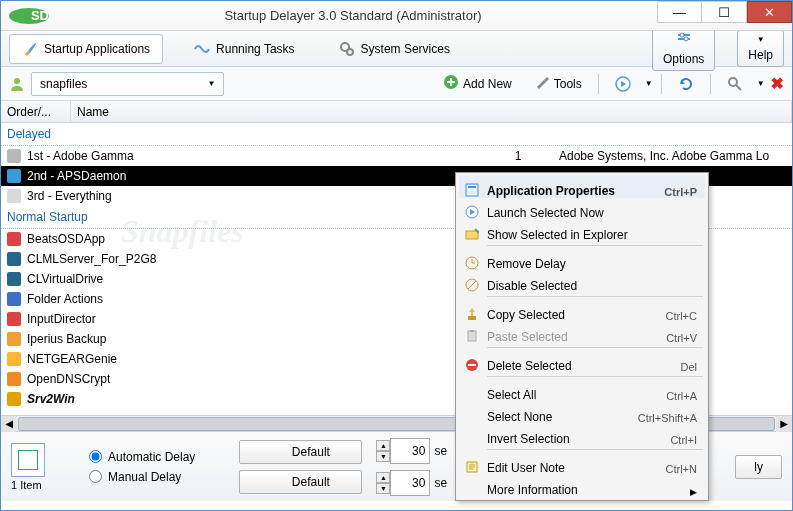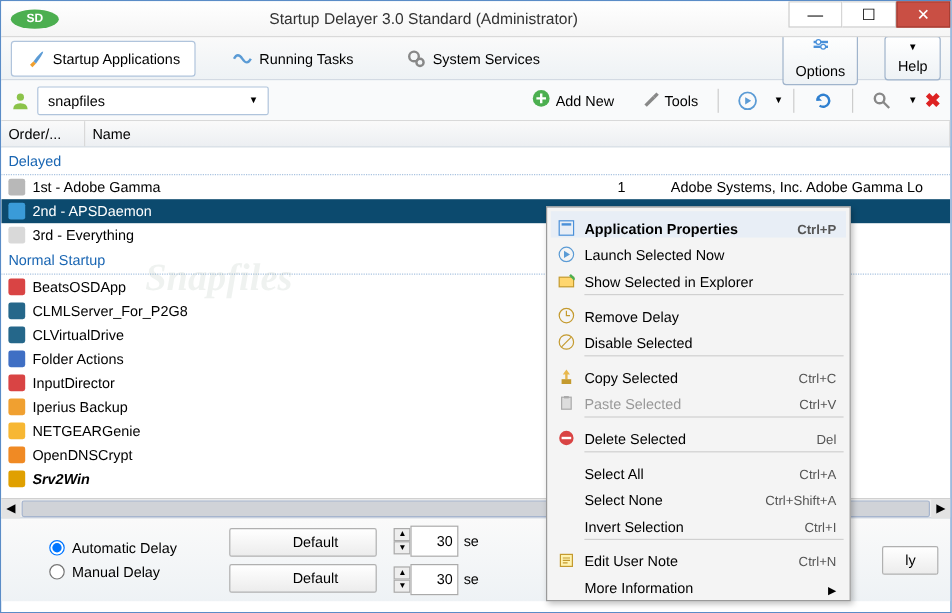--- a/index.html
+++ b/index.html
@@ -1,19 +1,19 @@
 <!DOCTYPE html>
 <html><head>
 <meta charset="utf-8">
 <style>
 * { box-sizing: border-box; margin: 0; padding: 0; font-family: "Segoe UI", Tahoma, sans-serif; font-size: 12px; }
 body { background: #fff; width: 793px; height: 511px; overflow: hidden; border: 1px solid #5a8cc7; position: relative; }
 
 .titlebar { height: 30px; background: linear-gradient(#fff, #f5f5f5); display: flex; align-items: center; position: relative; border-bottom: 1px solid #d9d9d9; }
-.titlebar .app-icon { width: 40px; height: 16px; background: #4caf50; border-radius: 50%; margin-left: 8px; color: #fff; font-size: 10px; text-align: center; line-height: 16px; font-weight: bold; }
+.titlebar .app-icon { width: 40px; height: 16px; background: #4caf50; border-radius: 50%; margin-left: 8px; color: #fff; font-size: 13px; text-align: right; line-height: 16px; font-weight: bold; }
 .titlebar .title { flex: 1; text-align: center; color: #333; font-size: 13px; }
 .titlebar .win-controls { display: flex; height: 100%; }
 .titlebar .win-btn { width: 45px; height: 22px; display: flex; align-items: center; justify-content: center; font-size: 13px; cursor: pointer; }
 .titlebar .win-btn.min { background: #fff; border: 1px solid #ccc; }
 .titlebar .win-btn.max { background: #fff; border: 1px solid #ccc; border-left: none; }
 .titlebar .win-btn.close { background: #c94f44; color: #fff; border: 1px solid #a03a30; }
 
 .tabbar { height: 36px; background: linear-gradient(#fafafa, #eef2f5); display: flex; align-items: center; padding: 0 8px; border-bottom: 1px solid #c9d2dc; gap: 18px; }
 .tab { display: flex; align-items: center; gap: 6px; padding: 6px 12px; border: 1px solid transparent; border-radius: 3px; cursor: pointer; }
 .tab.active { background: #fff; border: 1px solid #b0c4dc; box-shadow: inset 0 0 0 1px #fff; }
@@ -34,21 +34,21 @@
 .col.order { flex: 0 0 70px; }
 .col.name { flex: 1; }
 
 .grid-body { position: relative; height: 292px; overflow-y: scroll; background: #fff; }
 .group-header { color: #1a66b3; padding: 4px 6px; border-bottom: 1px dotted #a9c3e0; }
 .row { display: flex; align-items: center; height: 20px; padding-left: 6px; gap: 6px; cursor: pointer; }
 .row .ricon { width: 14px; height: 14px; flex: 0 0 14px; display:inline-block; }
 .row .rlabel { flex: 0 0 450px; white-space: nowrap; overflow: hidden; }
 .row .rorder { flex: 0 0 70px; text-align: center; }
 .row .rname { flex: 1; white-space: nowrap; overflow: hidden; }
-.row.selected { background: #0c4a6e; color: #fff; }
+.row.selected { background: #000000; color: #fff; }
 .watermark { position: absolute; top: 90px; left: 120px; font-size: 32px; color: rgba(120,150,130,0.12); font-style: italic; font-weight: bold; pointer-events:none; font-family: Georgia, serif; }
 
 .hscroll { height: 16px; background: #efefef; border-top: 1px solid #d0d0d0; display:flex; align-items:center; }
 .hscroll .lark, .hscroll .rark { width: 16px; height: 16px; display:flex; align-items:center; justify-content:center; background:#e3e3e3; font-size:10px; }
 .hscroll .thumb { height: 14px; background:#d0d3d8; border:1px solid #a6b5ce; border-radius:2px; flex:1; margin:0 1px; }
 
 .bottom-panel { height: 70px; border-top: 1px solid #c9d2dc; background: linear-gradient(#fafafa,#eef2f5); display:flex; align-items:center; padding:6px 10px; gap: 14px; }
 .thumb-box { width: 34px; height: 34px; border:1px solid #8ca6c8; background:#fff; display:flex; align-items:center; justify-content:center; }
 .thumb-box .inner { width:20px; height:20px; border:1px solid #2aa36f; }
 .item-count { font-size:11px; margin-top:2px; }
@@ -273,20 +273,26 @@
     </div>
   </div>
 
 <div class="hscroll">
   <div class="lark">◀</div>
   <div class="thumb"></div>
   <div class="rark">▶</div>
 </div>
 
 <div class="bottom-panel">
+  <div>
+    <div class="thumb-box">
+        <div class="inner"></div>
+      </div>
+    <div class="item-count">1 Item</div>
+  </div>
   <div class="radios">
     <label>
         <input type="radio" name="delay" checked="" style=""> 
         <span>Automatic Delay</span>
       </label>
     <label>
         <input type="radio" name="delay" style=""> 
         <span>Manual Delay</span>
       </label>
   </div>

